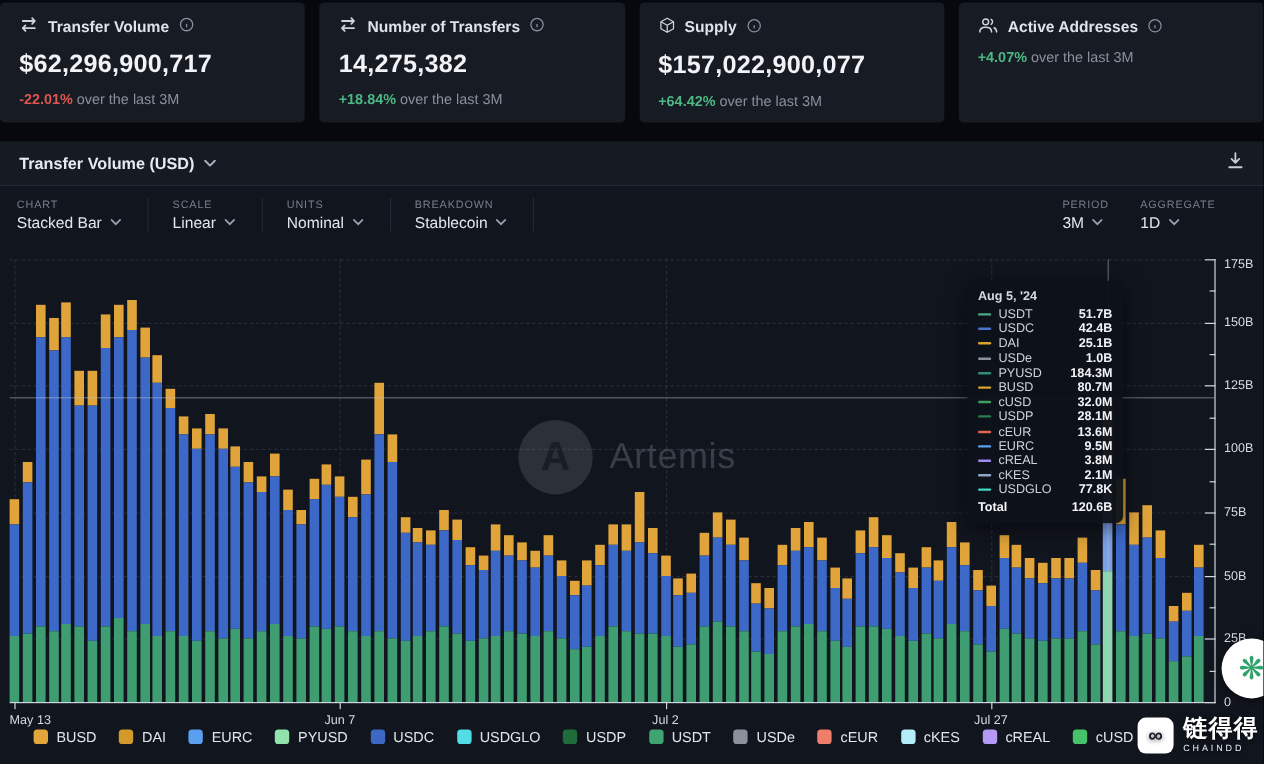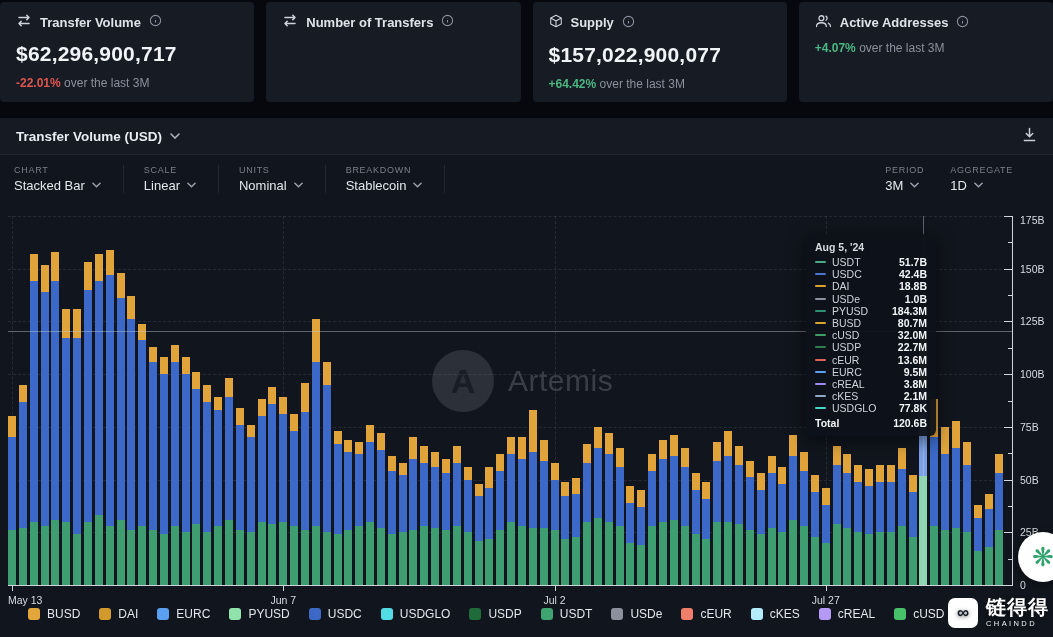--- a/index.html
+++ b/index.html
@@ -104,20 +104,22 @@
             </svg>
         </span>
         <span>Number of Transfers</span>
         <span>
           <svg width="13" height="13" viewBox="0 0 16 16" fill="none" stroke="#8a919d" stroke-width="1.3">
               <circle cx="8" cy="8" r="6.3"></circle>
               <path d="M8 7.4v3.2M8 5v.2"></path>
             </svg>
         </span>
       </div>
+      <div class="card-value">14,275,382</div>
+      <div class="card-delta"><span class="delta" style="color: rgb(76, 183, 130);">+18.84%</span><span class="note"> over the last 3M</span></div>
     </div>
     <div class="card">
       <div class="card-head">
         <span>
           <svg width="14" height="14" viewBox="0 0 24 24" fill="none" stroke="#cfd4dc" stroke-width="1.8" stroke-linejoin="round">
               <path d="M12 2l9 5v10l-9 5-9-5V7z"></path>
               <path d="M3 7l9 5 9-5M12 12v10"></path>
             </svg>
         </span>
         <span>Supply</span>
@@ -733,21 +735,21 @@
             <span class="tval">51.7B</span>
           </div>
           <div class="trow">
             <span class="tdash" style="background:#4a74ce"></span>
             <span class="tname">USDC</span>
             <span class="tval">42.4B</span>
           </div>
           <div class="trow">
             <span class="tdash" style="background:#d9a42c"></span>
             <span class="tname">DAI</span>
-            <span class="tval">18.8B</span>
+            <span class="tval">25.1B</span>
           </div>
           <div class="trow">
             <span class="tdash" style="background:#8b919c"></span>
             <span class="tname">USDe</span>
             <span class="tval">1.0B</span>
           </div>
           <div class="trow">
             <span class="tdash" style="background:#2e8f72"></span>
             <span class="tname">PYUSD</span>
             <span class="tval">184.3M</span>
@@ -758,21 +760,21 @@
             <span class="tval">80.7M</span>
           </div>
           <div class="trow">
             <span class="tdash" style="background:#3f9e63"></span>
             <span class="tname">cUSD</span>
             <span class="tval">32.0M</span>
           </div>
           <div class="trow">
             <span class="tdash" style="background:#2e7d4f"></span>
             <span class="tname">USDP</span>
-            <span class="tval">22.7M</span>
+            <span class="tval">28.1M</span>
           </div>
           <div class="trow">
             <span class="tdash" style="background:#e06456"></span>
             <span class="tname">cEUR</span>
             <span class="tval">13.6M</span>
           </div>
           <div class="trow">
             <span class="tdash" style="background:#5b9ff0"></span>
             <span class="tname">EURC</span>
             <span class="tval">9.5M</span>

